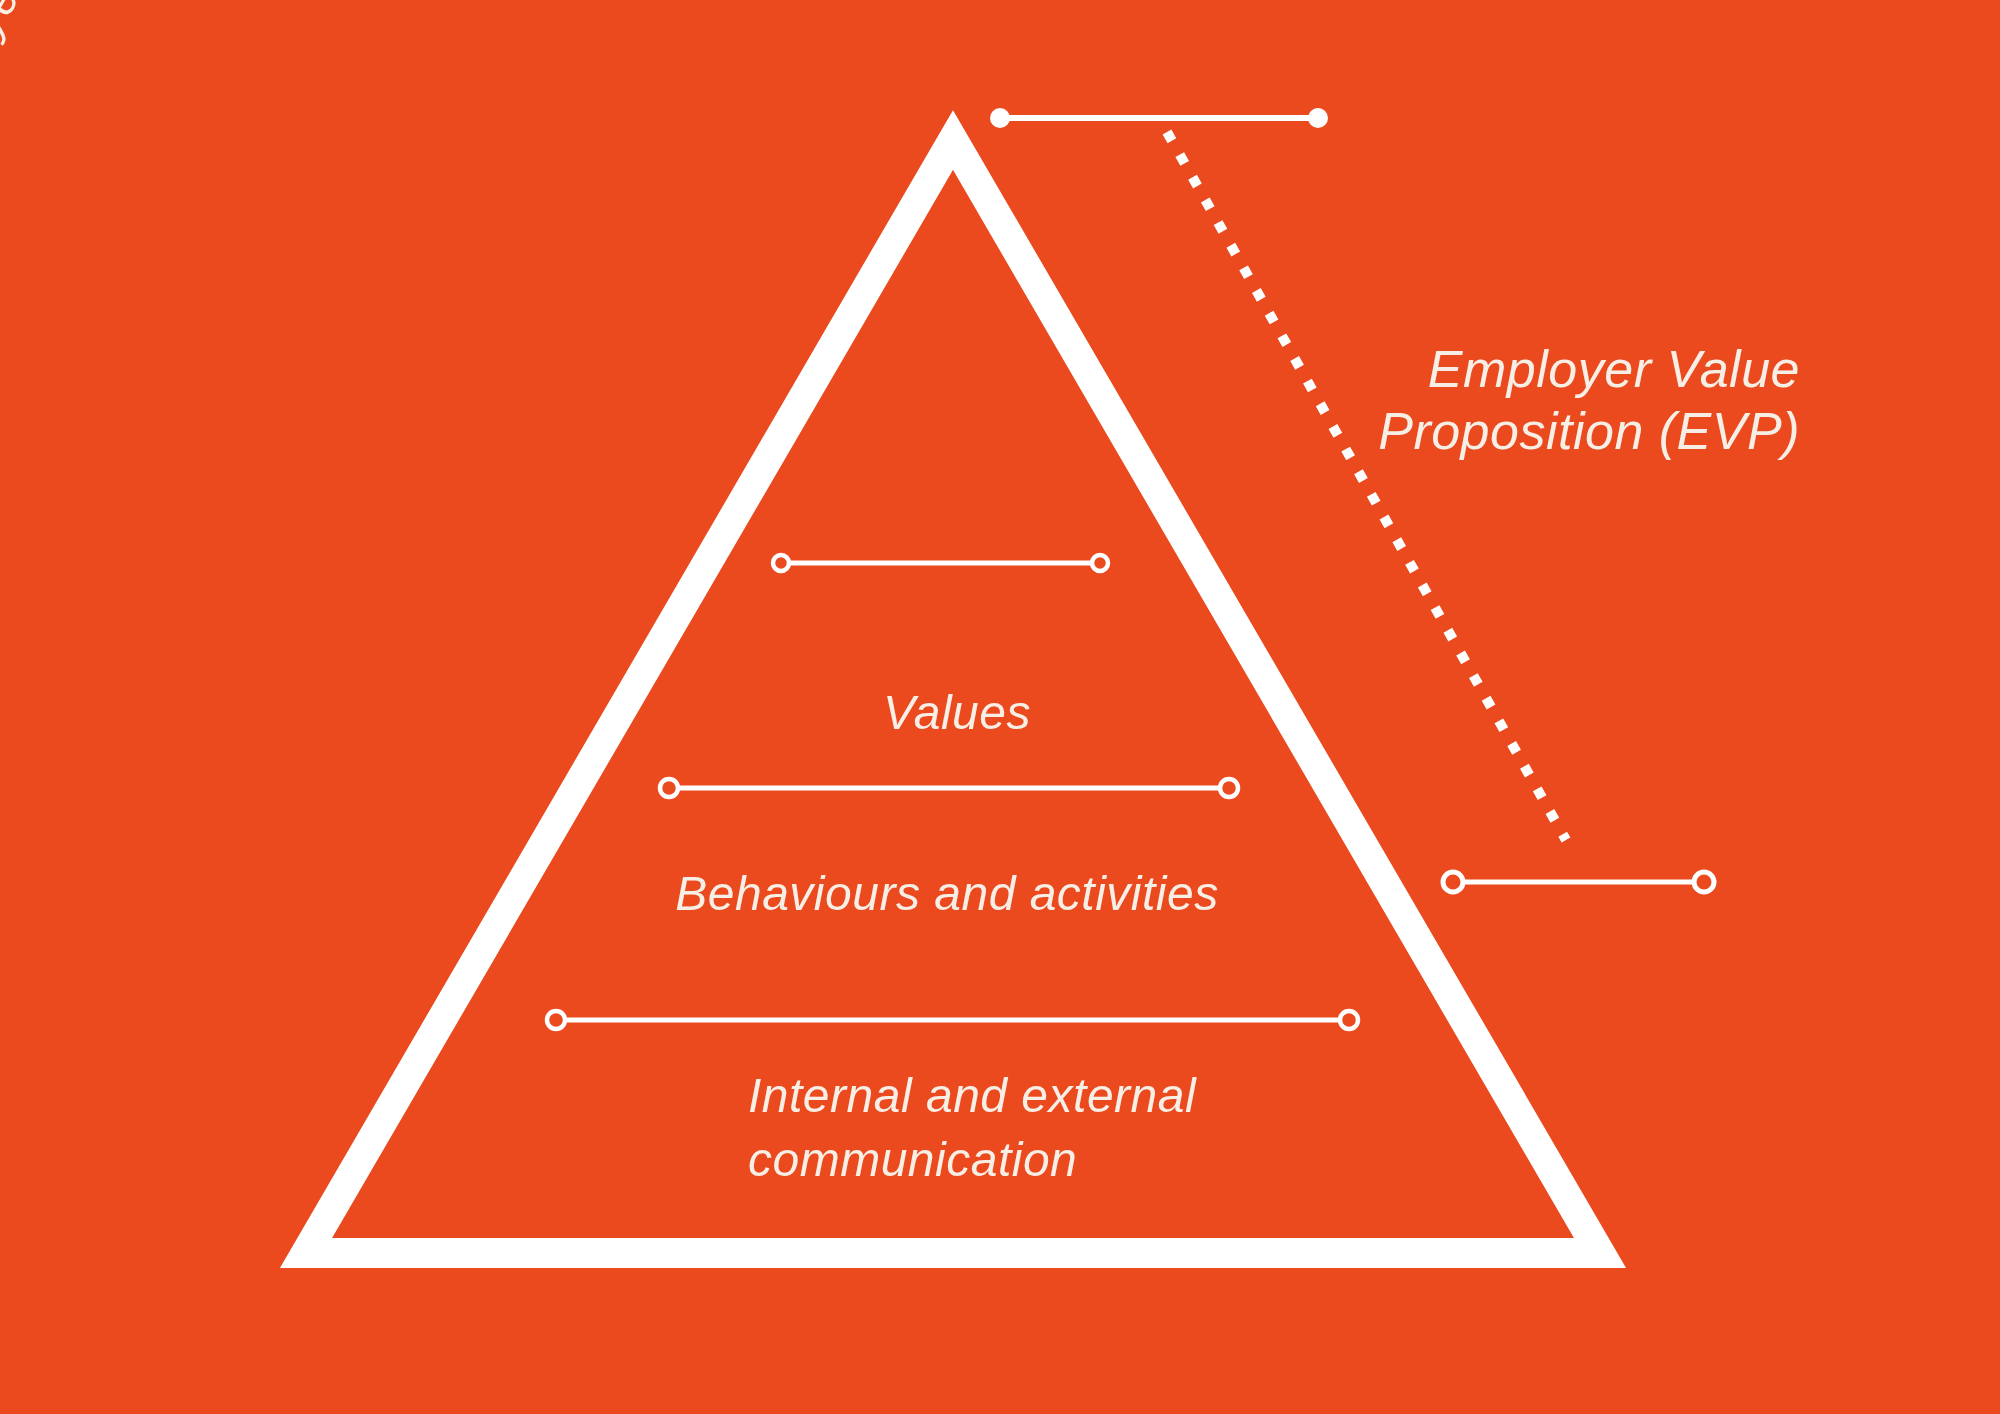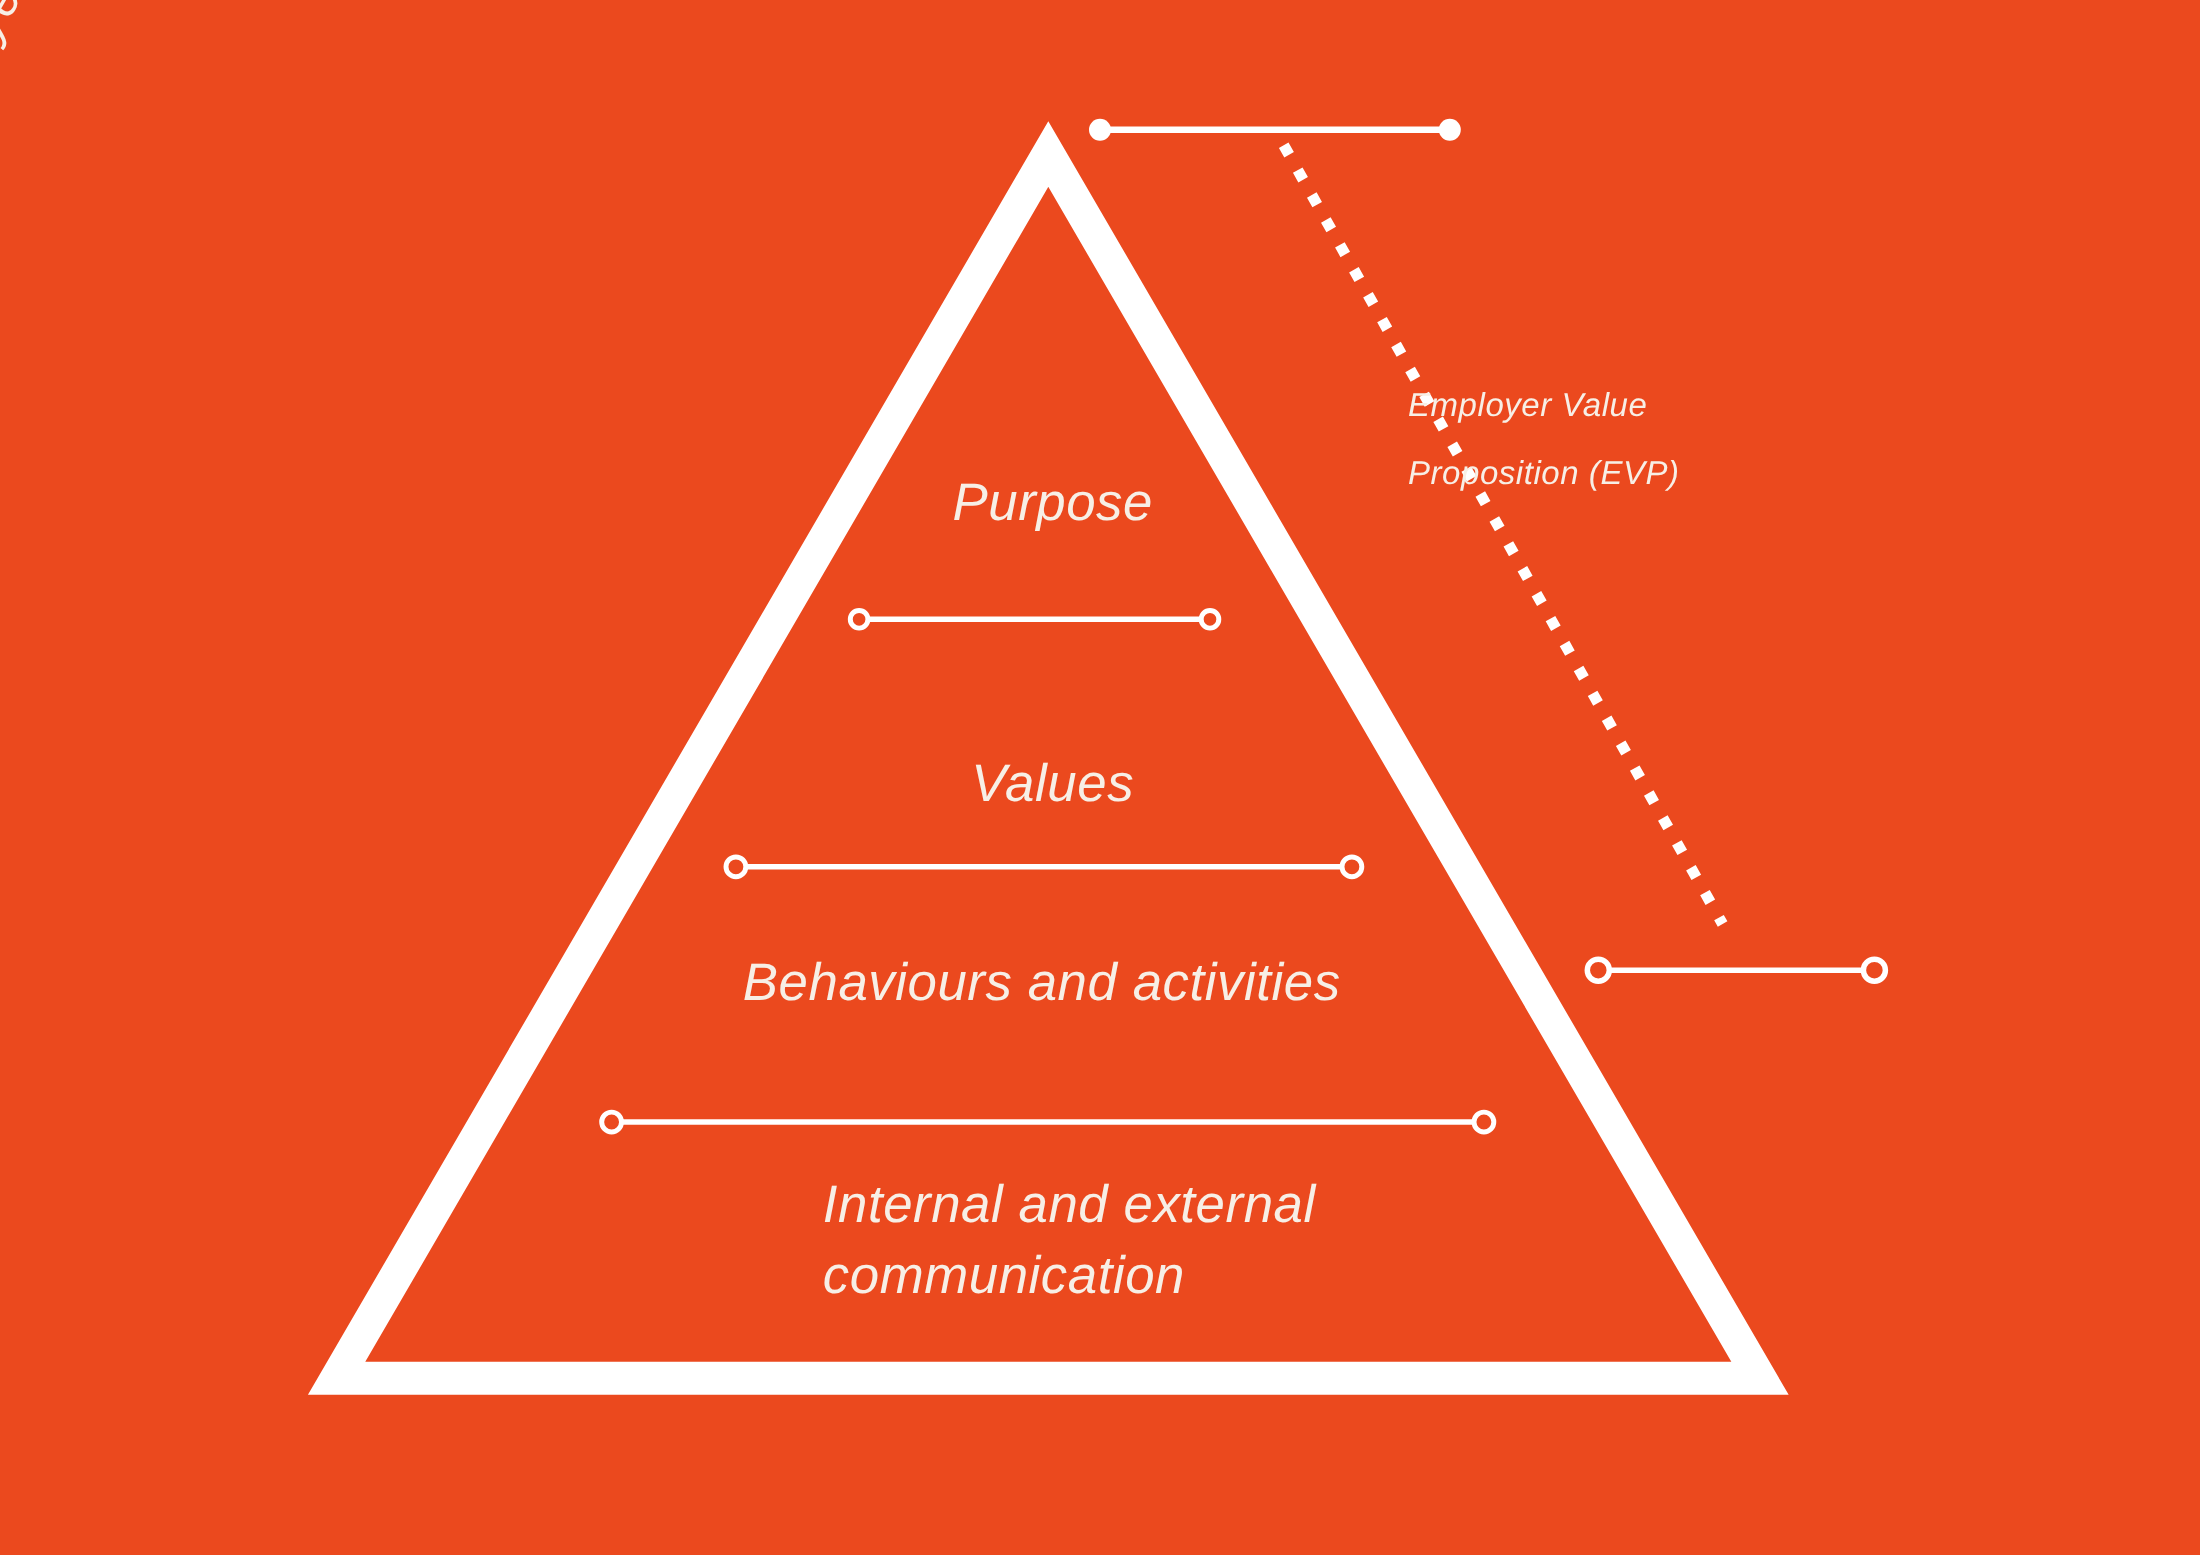--- a/index.html
+++ b/index.html
@@ -42,21 +42,21 @@
   }
   .brand-inner{
     position:absolute;left:0;top:0;
     transform:translate(-50%,-50%) rotate(-60deg);
     font-size:46px;line-height:46px;
     white-space:nowrap;
     color:var(--text);
   }
   .evp{
     left:1280px;top:338px;width:520px;
-    text-align:left;font-size:30px;line-height:62px;
+    text-align:right;font-size:52px;line-height:62px;
   }
 </style>
 </head>
 <body>
 
 <div class="stage">
 
   <svg class="gfx" width="2000" height="1414" viewBox="0 0 2000 1414">
 
     <polygon points="953,140 306,1253 1600,1253" fill="none" stroke="#FFFFFF" stroke-width="30" stroke-linejoin="miter"></polygon>
@@ -87,21 +87,20 @@
 
     <line x1="1167" y1="132" x2="1566" y2="840" stroke="#FFFFFF" stroke-width="10" stroke-dasharray="10 16"></line>
 
     <g stroke="#FFFFFF" fill="none">
       <line x1="1463" y1="882" x2="1694" y2="882" stroke-width="5"></line>
       <circle cx="1453" cy="882" r="10" stroke-width="5"></circle>
       <circle cx="1704" cy="882" r="10" stroke-width="5"></circle>
     </g>
   </svg>
 
-  <div class="label lvl purpose">Purpose</div>
 
   <div class="label lvl values">Values</div>
 
   <div class="label lvl behaviours">Behaviours and activities</div>
 
   <div class="label internal">Internal and external
 communication</div>
 
   <div class="brand">
     <div class="label brand-inner">Employer Brand</div>

